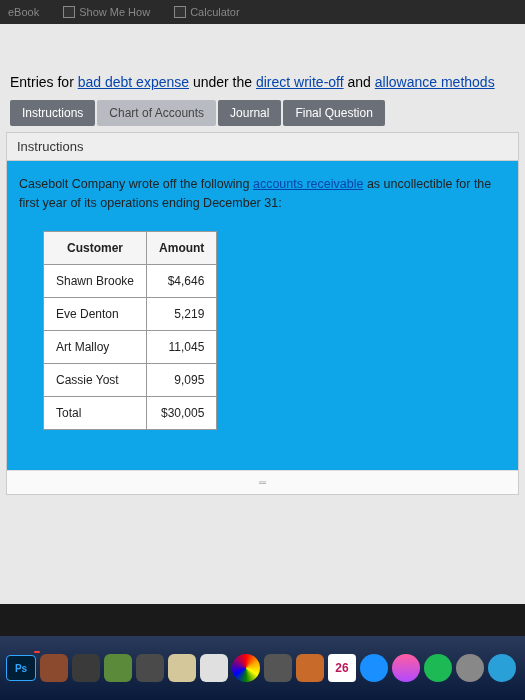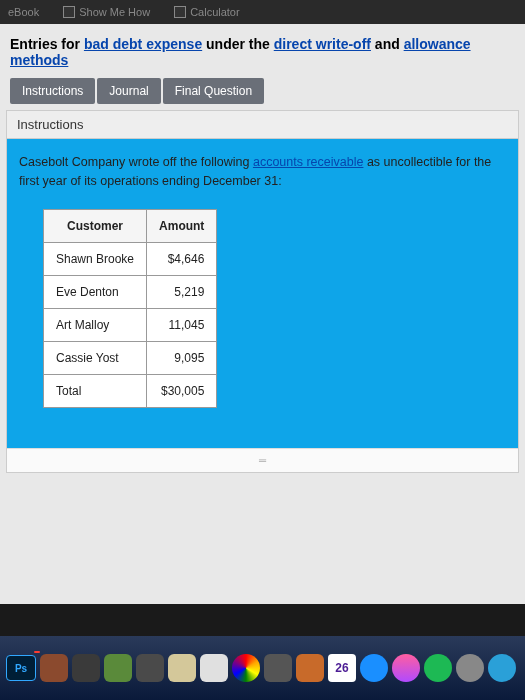--- a/index.html
+++ b/index.html
@@ -33,23 +33,24 @@
       background: #333;
     }
     .content-area {
       background: #e8e8e8;
       height: 580px;
       padding: 8px 4px;
       overflow: hidden;
     }
     .title-row {
       font-size: 14px;
-      font-weight: bold;
+      font-weight: normal;
       color: #000;
       padding: 4px 6px 10px 6px;
+      margin-top: 38px;
     }
     .title-row .link {
       color: #0645ad;
       text-decoration: underline;
       cursor: pointer;
     }
     .tab-bar {
       display: flex;
       gap: 2px;
       padding: 0 6px 6px 6px;
@@ -157,21 +158,21 @@
       top: -4px;
       right: -4px;
       background: #ff3b30;
       border-radius: 8px;
       font-size: 7px;
       padding: 1px 3px;
     }
     .dock-wrap { position: relative; }
     .calendar-icon {
       background: #fff;
-      color: #4c1d95;
+      color: #be185d;
       font-weight: bold;
       font-size: 12px;
       border-radius: 4px;
     }
   </style>
 </head>
 <body>
 
 <div class="top-bar">
   <div class="top-bar-item">
@@ -187,20 +188,21 @@
   </div>
 </div>
 
 <div class="content-area">
   <div class="title-row">
     <span>Entries for </span><span class="link">bad debt expense</span><span> under the </span><span class="link">direct write-off</span><span> and </span><span class="link">allowance methods</span>
   </div>
 
   <div class="tab-bar">
     <div class="tab">Instructions</div>
+    <div class="tab inactive-light">Chart of Accounts</div>
     <div class="tab">Journal</div>
     <div class="tab">Final Question</div>
   </div>
 
   <div class="panel">
     <div class="panel-header">Instructions</div>
     <div class="panel-body">
       <p>
         <span>Casebolt Company wrote off the following </span><span class="link">accounts receivable</span><span> as uncollectible for the first year of its operations ending December 31:</span>
       </p>

